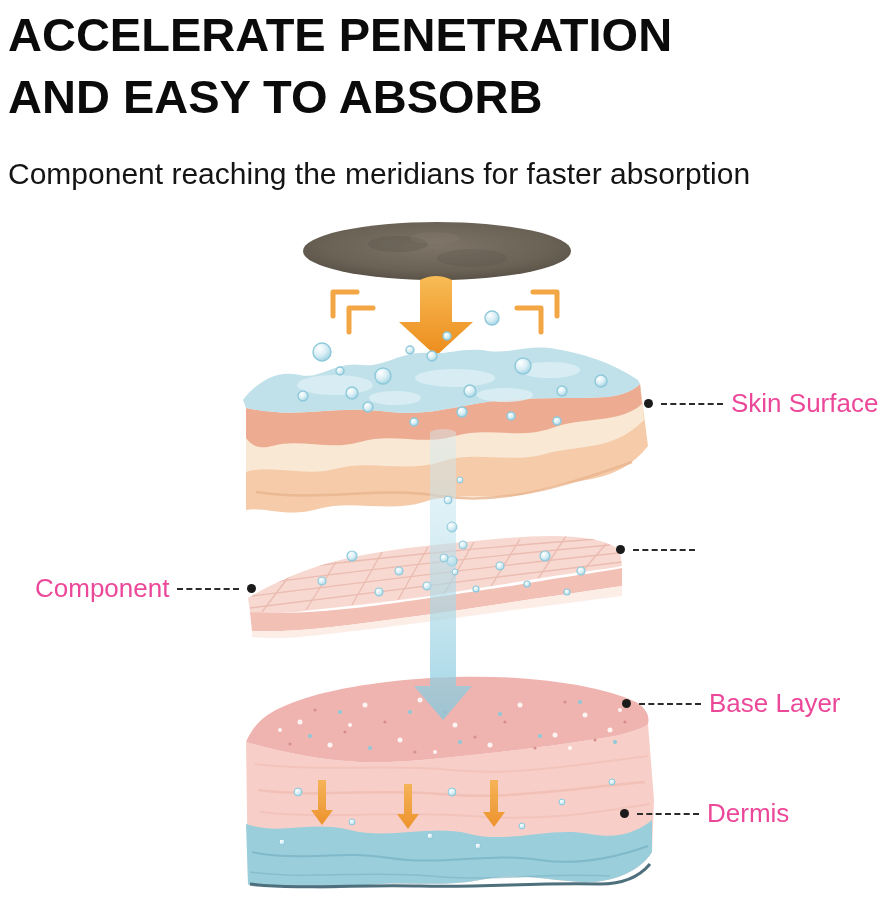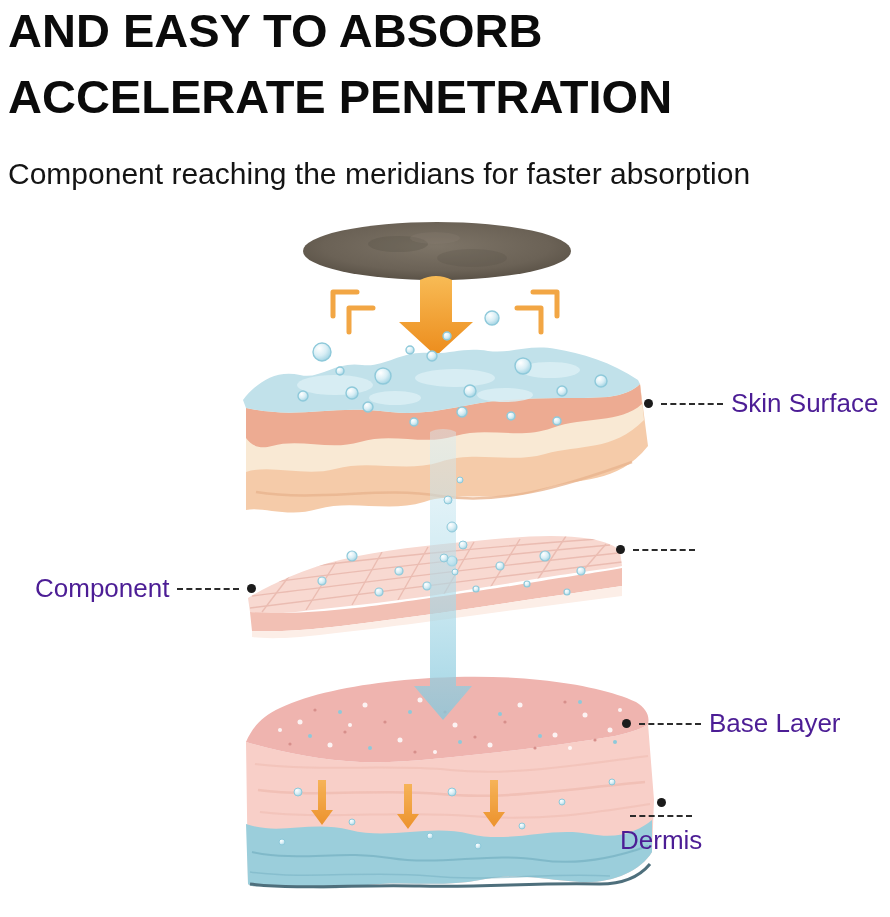--- a/index.html
+++ b/index.html
@@ -28,35 +28,35 @@
     font-weight:normal;
     color:#141414;
   }
   .art{position:absolute;left:0;top:210px;}
   .label-row{
     position:absolute;
     display:flex;
     align-items:center;
     gap:8px;
     font-size:26px;
-    color:#4c1d95;
+    color:#ec4899;
     white-space:nowrap;
   }
   .dot{width:9px;height:9px;border-radius:50%;background:#1b1b1b;flex:0 0 auto;}
   .dash{width:62px;height:0;border-top:2.5px dashed #2b2b2b;flex:0 0 auto;}
   .lbl{white-space:nowrap;}
 </style>
 </head>
 <body>
 
 <div class="page">
 
   <div class="titles">
+    <h1 class="title-line first">ACCELERATE PENETRATION</h1>
     <h1 class="title-line">AND EASY TO ABSORB</h1>
-    <h1 class="title-line first">ACCELERATE PENETRATION</h1>
     <p class="subtitle">Component reaching the meridians for faster absorption</p>
   </div>
 
   <svg class="art" width="890" height="707" viewBox="0 210 890 707" xmlns="http://www.w3.org/2000/svg">
     <defs>
       <radialGradient id="patchG" cx="50%" cy="42%" r="65%">
         <stop offset="0%" stop-color="#7d7467"></stop>
         <stop offset="65%" stop-color="#6b6256"></stop>
         <stop offset="100%" stop-color="#544c41"></stop>
       </radialGradient>
@@ -302,25 +302,25 @@
     <span class="dot"></span>
     <span class="dash"></span>
   </div>
 
   <div class="label-row" style="left:35px;top:573px;text-align:center;">
     <span class="lbl">Component</span>
     <span class="dash"></span>
     <span class="dot"></span>
   </div>
 
-  <div class="label-row" style="left:622px;top:708px;">
+  <div class="label-row" style="left:622px;top:688px;">
     <span class="dot"></span>
     <span class="dash"></span>
     <span class="lbl">Base Layer</span>
   </div>
 
-  <div class="label-row" style="left:620px;top:798px;flex-direction:column;">
+  <div class="label-row" style="left:620px;top:798px;">
     <span class="dot"></span>
     <span class="dash"></span>
     <span class="lbl">Dermis</span>
   </div>
 
 </div>
 
 </body></html>

